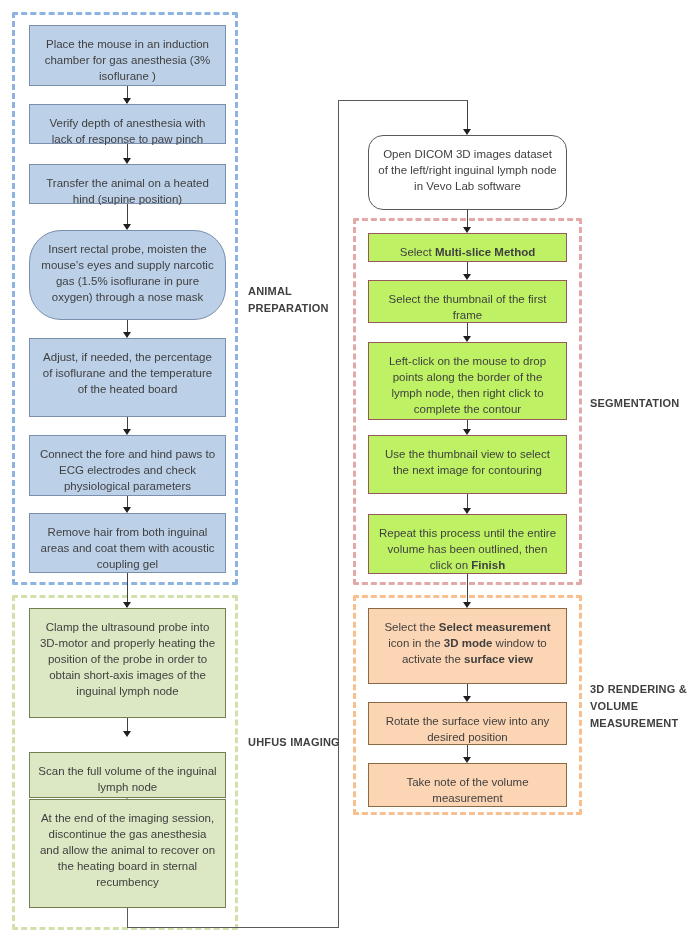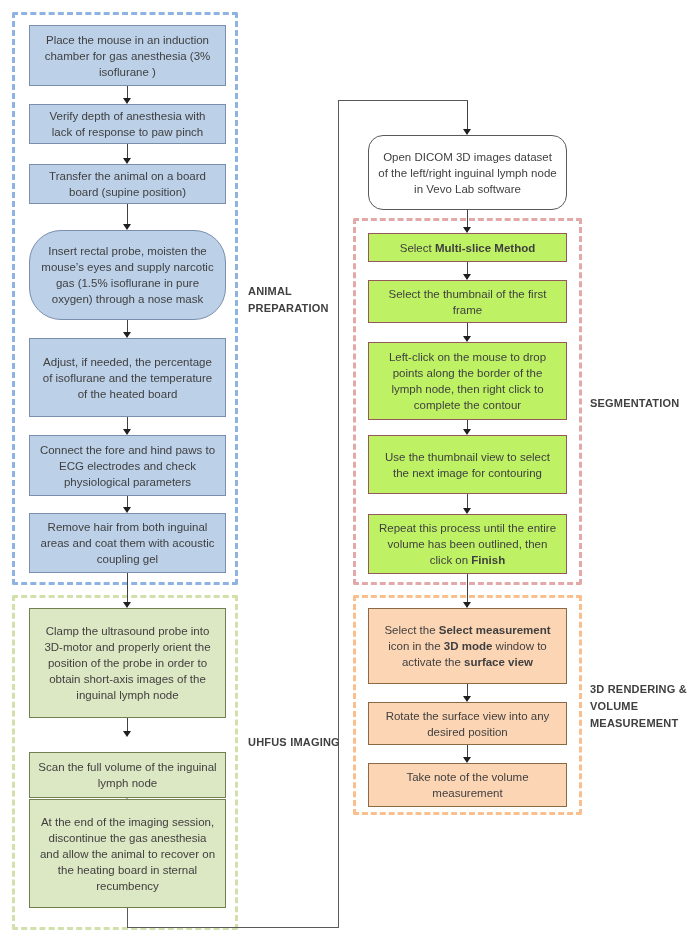--- a/index.html
+++ b/index.html
@@ -9,22 +9,22 @@
     font-family:"Liberation Sans",sans-serif;color:#3f3f3f;
   }
   
   .phase{position:absolute;border:3px dashed;border-radius:2px;}
   .phase.blue{left:12px;top:12px;width:226px;height:573px;border-color:#8db3e2;}
   .phase.green{left:12px;top:595px;width:226px;height:335px;border-color:#d2e0ab;}
   .phase.pink{left:353px;top:218px;width:229px;height:367px;border-color:#e2a9a8;}
   .phase.orange{left:353px;top:595px;width:229px;height:220px;border-color:#fabf8f;}
   
   .box{
-    position:absolute;display:flex;align-items:center;justify-content:center;
-    text-align:center;padding:3px 8px;font-size:11.5px;line-height:16px;
+    position:absolute;display:flex;justify-content:center;
+    text-align:center;padding:10px 8px;font-size:11.5px;line-height:16px;
     border:1px solid #595959;background:#ffffff;z-index:3;
   }
   .box b{font-weight:bold;}
   .box.blue{background:#bcd0e8;border-color:#7a8eae;}
   .box.green{background:#dce7c3;border-color:#72804f;}
   .box.pink{background:#bef264;border-color:#96585a;}
   .box.orange{background:#fcd5b4;border-color:#8a6a45;}
   .lcol{left:29px;width:197px;}
   .rcol{left:368px;width:199px;}
   
@@ -108,37 +108,37 @@
   <div class="phase-label pl-seg">SEGMENTATION</div>
   <div class="phase-label pl-rend">3D RENDERING &amp; VOLUME MEASUREMENT</div>
 
   <div class="box blue lcol s1">
       <span><span>Place the mouse in an induction chamber for gas anesthesia  (3% isoflurane )</span></span>
     </div>
   <div class="box blue lcol s2">
       <span><span>Verify depth of anesthesia with lack of response to paw pinch</span></span>
     </div>
   <div class="box blue lcol s3">
-      <span><span>Transfer the animal on a board board (supine position)</span></span>
+      <span><span>Transfer the animal on a heated hind (supine position)</span></span>
     </div>
   <div class="box blue lcol s4">
       <span><span>Insert rectal probe, moisten the mouse’s eyes and supply narcotic gas (1.5% isoflurane in pure oxygen) through a nose mask</span></span>
     </div>
   <div class="box blue lcol s5">
       <span><span>Adjust, if needed, the percentage of isoflurane and the temperature of the heated board</span></span>
     </div>
   <div class="box blue lcol s6">
       <span><span>Connect the fore and hind paws to ECG electrodes and check physiological parameters</span></span>
     </div>
   <div class="box blue lcol s7">
       <span><span>Remove hair from both inguinal areas and coat them with acoustic coupling gel</span></span>
     </div>
 
   <div class="box green lcol s8">
-      <span><span>Clamp the ultrasound probe into 3D-motor and properly orient the position of the probe in order to obtain short-axis images of the inguinal lymph node</span></span>
+      <span><span>Clamp the ultrasound probe into 3D-motor and properly heating the position of the probe in order to obtain short-axis images of the inguinal lymph node</span></span>
     </div>
   <div class="box green lcol s9">
       <span><span>Scan the full volume of the inguinal lymph node</span></span>
     </div>
   <div class="box green lcol s10">
       <span><span>At the end of the imaging session, discontinue the gas anesthesia and allow the animal to recover on the heating board in sternal recumbency</span></span>
     </div>
 
   <div class="box rcol s0">
       <span><span>Open DICOM 3D images dataset of the left/right inguinal lymph node in Vevo Lab software</span></span>

